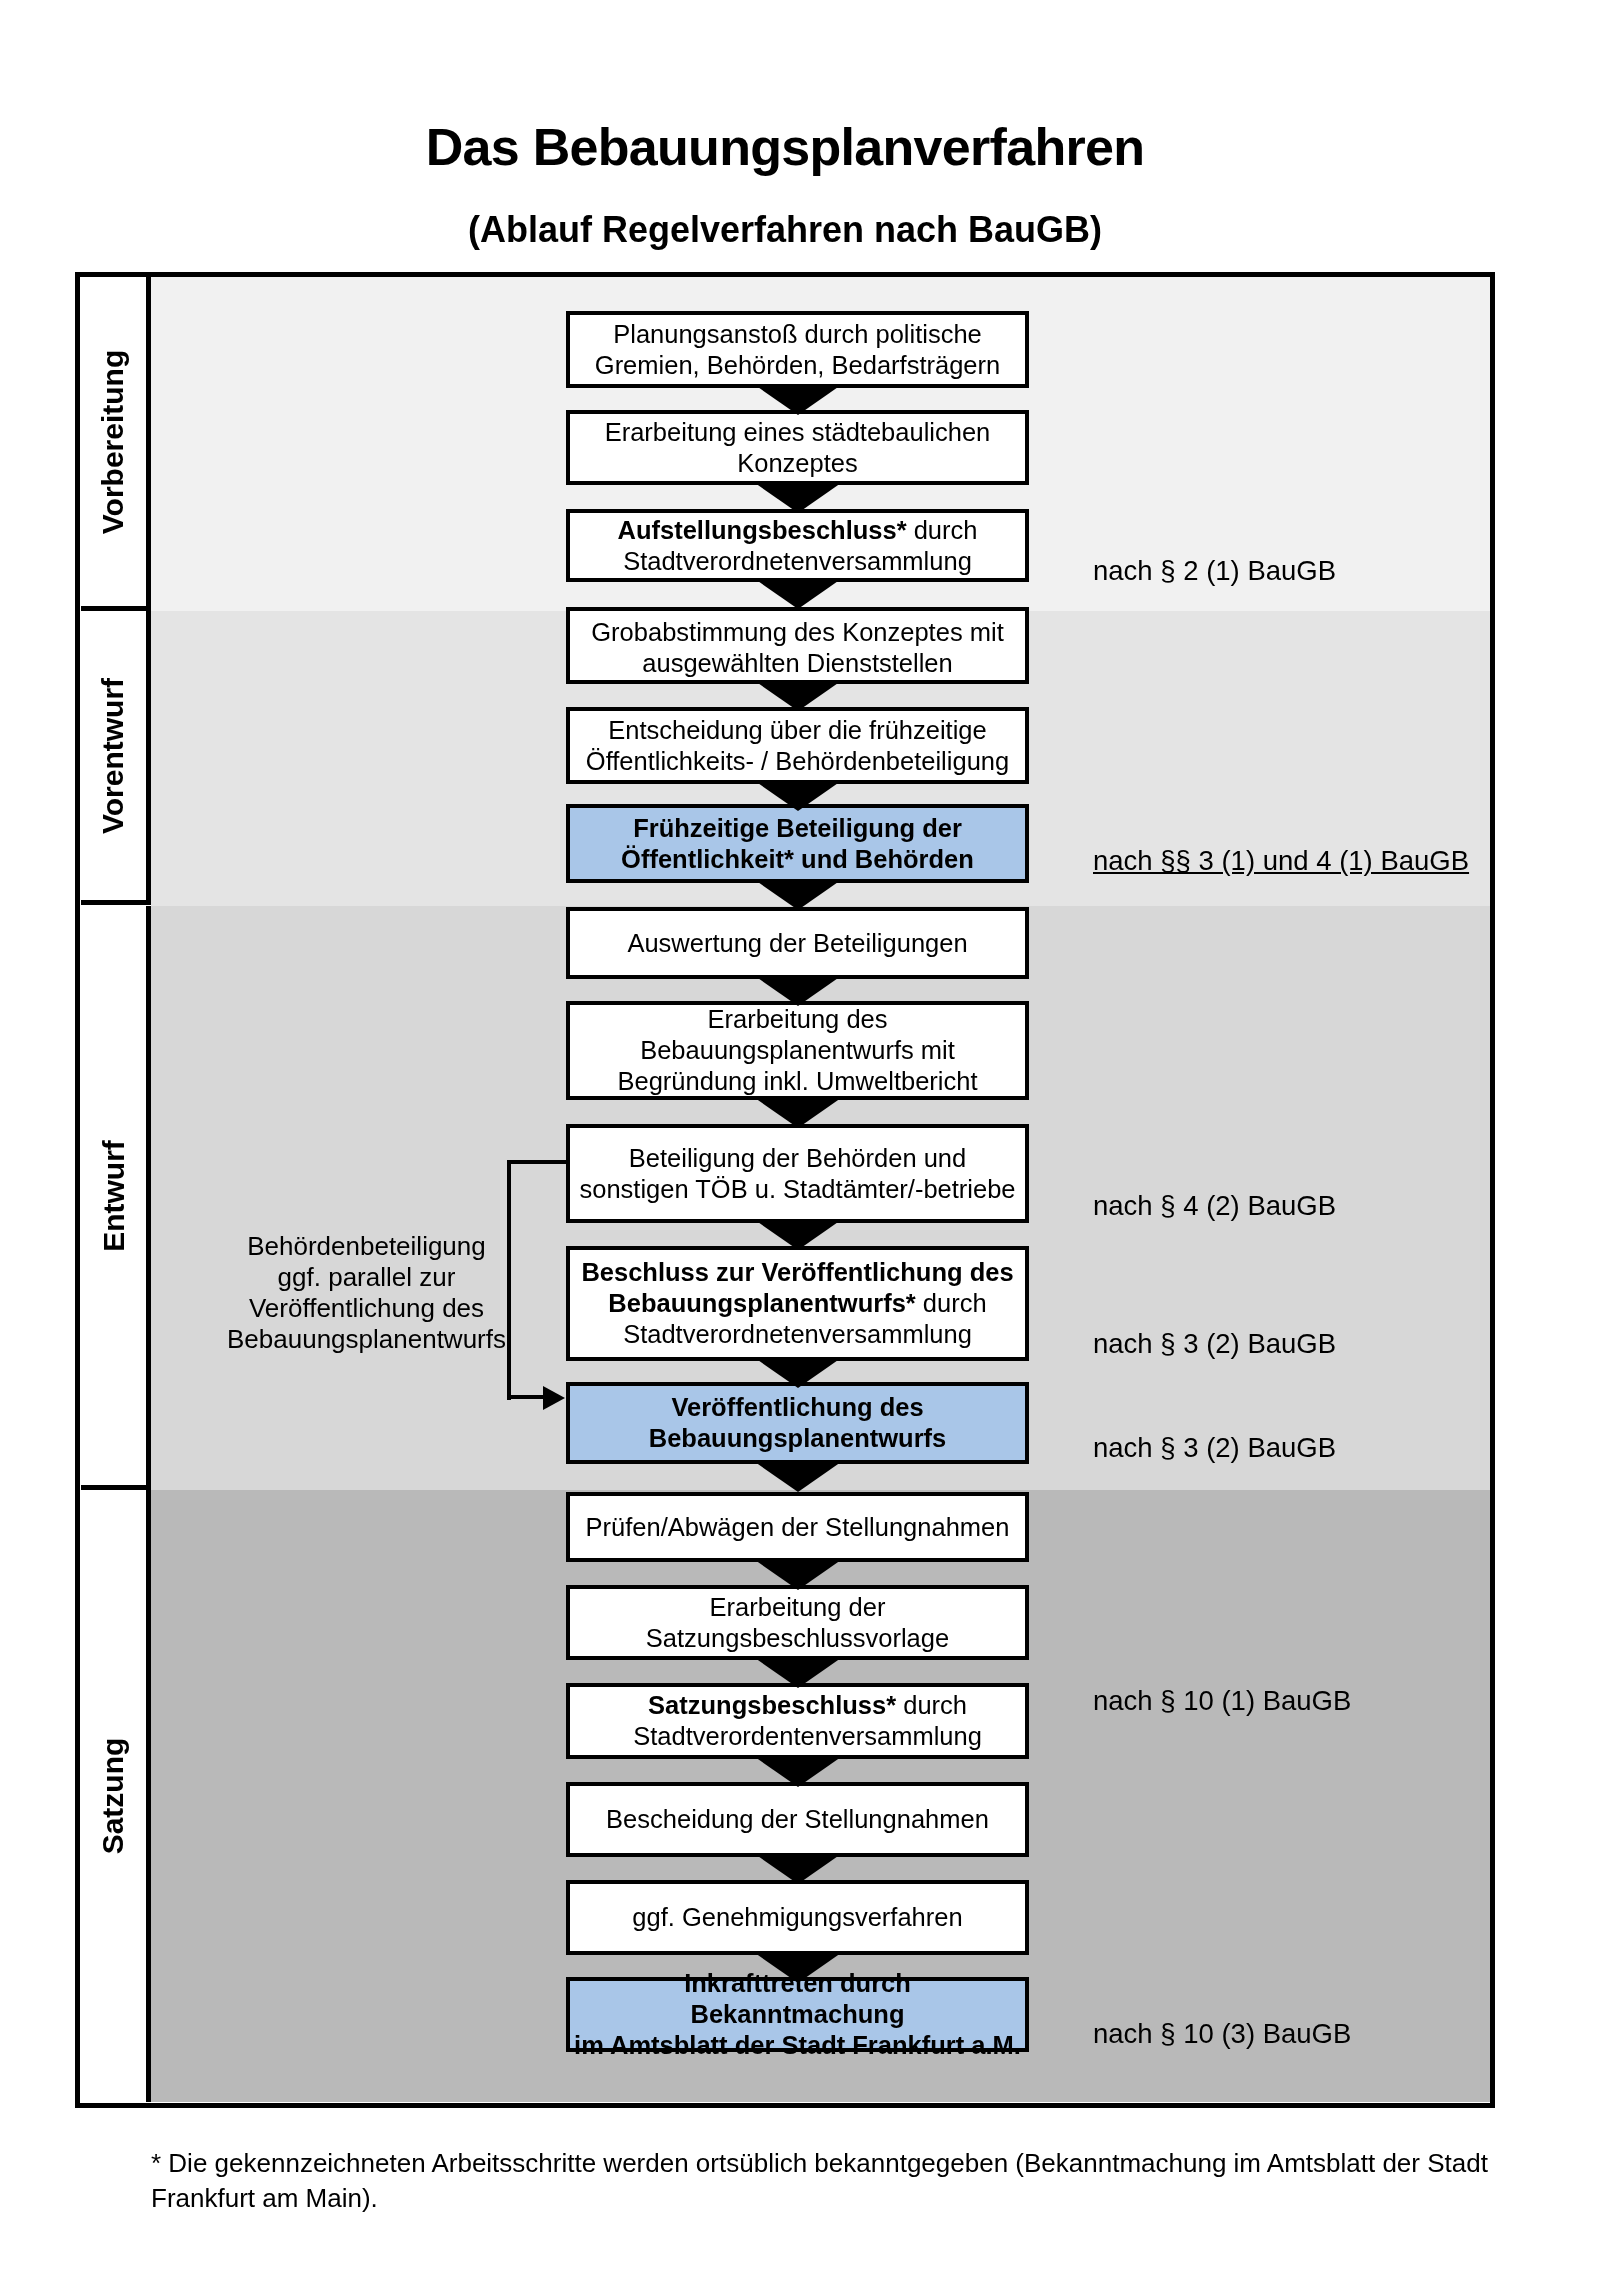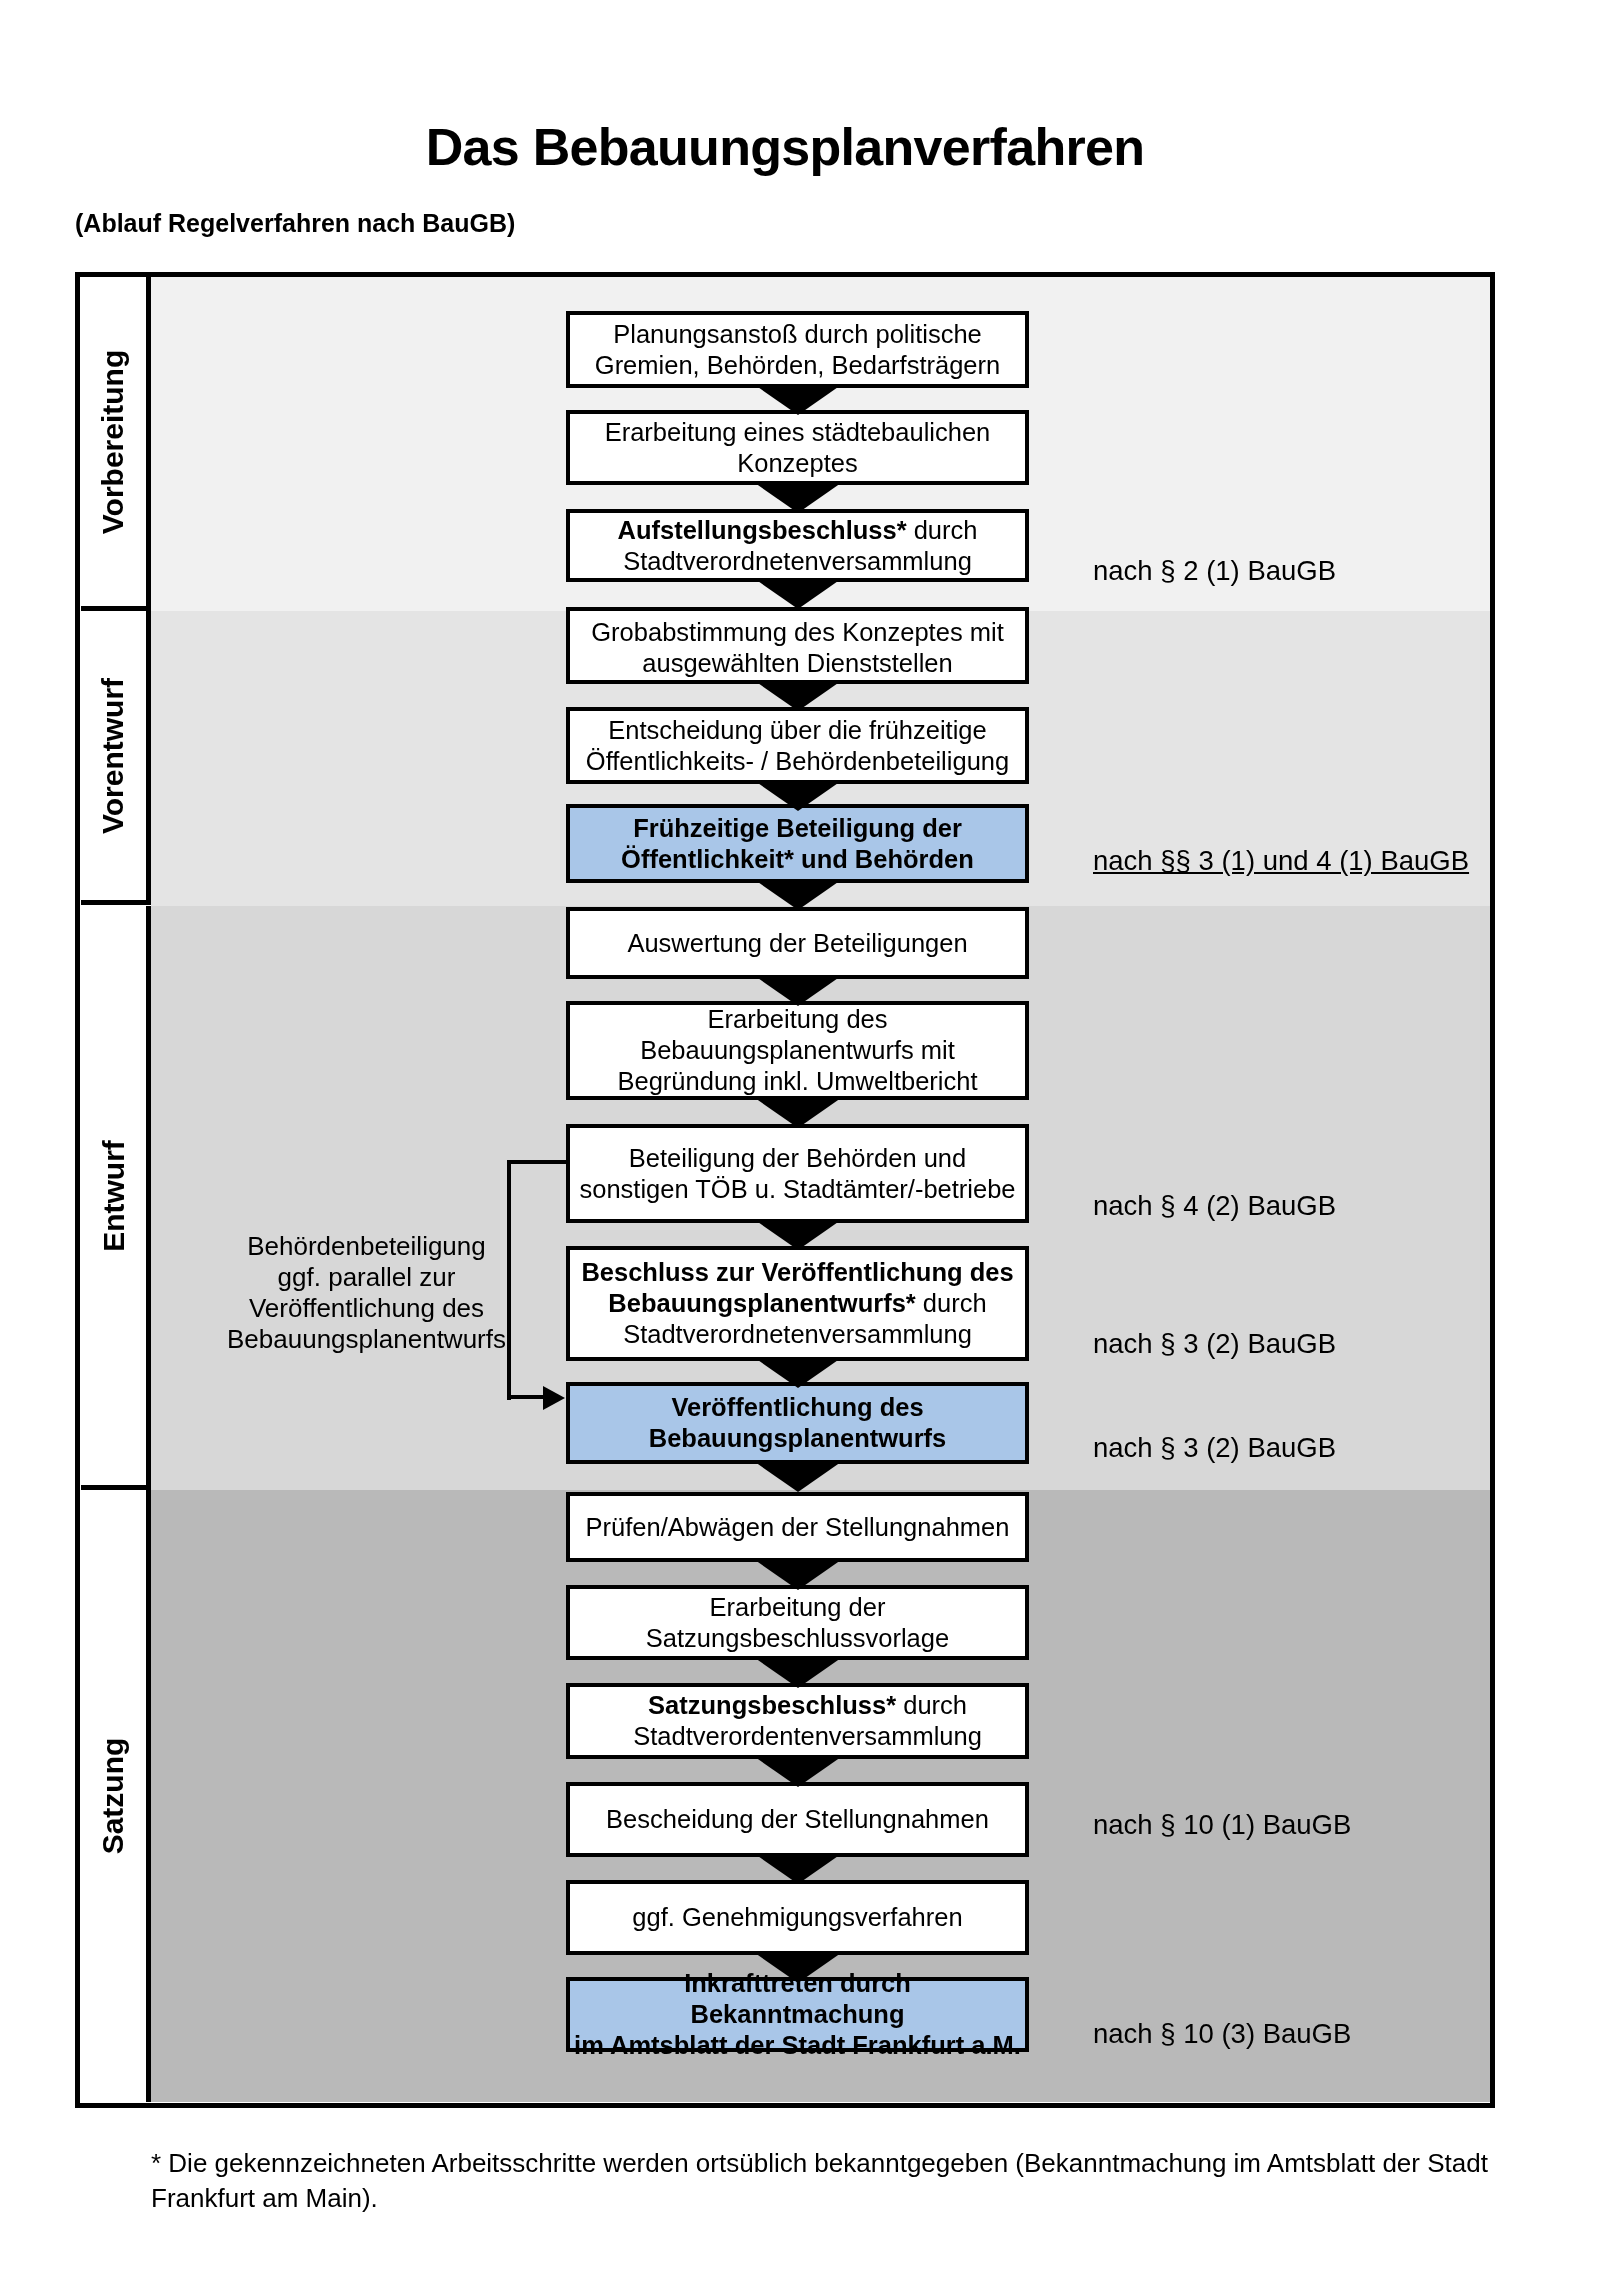--- a/index.html
+++ b/index.html
@@ -1,21 +1,21 @@
 <!DOCTYPE html>
 <html style="font-size:10.5px"><head>
 <meta charset="utf-8">
 <style>
   html,body{margin:0;padding:0;background:#ffffff;}
   .page{position:relative;width:1623px;height:2295px;background:#ffffff;
         font-family:"Liberation Sans","DejaVu Sans",sans-serif;color:#000;overflow:hidden;}
   .title{position:absolute;left:75px;top:117px;width:1420px;text-align:center;
          font-size:52px;font-weight:bold;letter-spacing:-0.7px;}
-  .subtitle{position:absolute;left:75px;top:209px;width:1420px;text-align:left;
-            font-size:25px;font-weight:bold;}
+  .subtitle{position:absolute;left:75px;top:209px;width:1420px;text-align:center;
+            font-size:36px;font-weight:bold;}
   .band{position:absolute;left:151px;width:1339px;}
   .frame{position:absolute;left:75px;top:272px;width:1420px;height:1836px;
          border:5.2px solid #000;box-sizing:border-box;pointer-events:none;}
   .cell{position:absolute;left:81px;width:65px;background:#fff;border-right:5.2px solid #000;
         display:flex;align-items:center;justify-content:center;}
   .cell.sep{border-bottom:5.2px solid #000;}
   .vlabel{transform:rotate(-90deg);white-space:nowrap;font-size:30px;font-weight:bold;}
   .box{position:absolute;left:566px;width:463px;border:4.6px solid #000;background:#fff;
        box-sizing:border-box;display:flex;align-items:center;justify-content:center;
        text-align:center;font-size:25.5px;line-height:31px;padding:1.3px 3.9px;}
@@ -137,19 +137,19 @@
   <div class="conn" style="left:507px;top:1395px;width:39px;height:3.9px;"></div>
   <div class="connhead"></div>
 
   <div class="sidenote"><span><span>Behördenbeteiligung</span><br><span>ggf. parallel zur</span><br><span>Veröffentlichung des</span><br><span>Bebauungsplanentwurfs</span></span></div>
 
   <div class="ann" style="top:554px;">nach § 2 (1) BauGB</div>
   <div class="ann" style="top:844px;text-decoration:underline;">nach §§ 3 (1) und 4 (1) BauGB</div>
   <div class="ann" style="top:1189px;">nach § 4 (2) BauGB</div>
   <div class="ann" style="top:1327px;">nach § 3 (2) BauGB</div>
   <div class="ann" style="top:1431px;">nach § 3 (2) BauGB</div>
-  <div class="ann" style="top:1808px;">nach § 10 (1) BauGB</div>
+  <div class="ann" style="top:1684px;">nach § 10 (1) BauGB</div>
   <div class="ann" style="top:2017px;text-align:right;">nach § 10 (3) BauGB</div>
 
   <div class="footnote"><span><span>* Die gekennzeichneten Arbeitsschritte werden ortsüblich bekanntgegeben (Bekanntmachung im Amtsblatt  der Stadt</span><br><span>Frankfurt am Main).</span></span></div>
 
 </div>
 
 
 </body></html>

